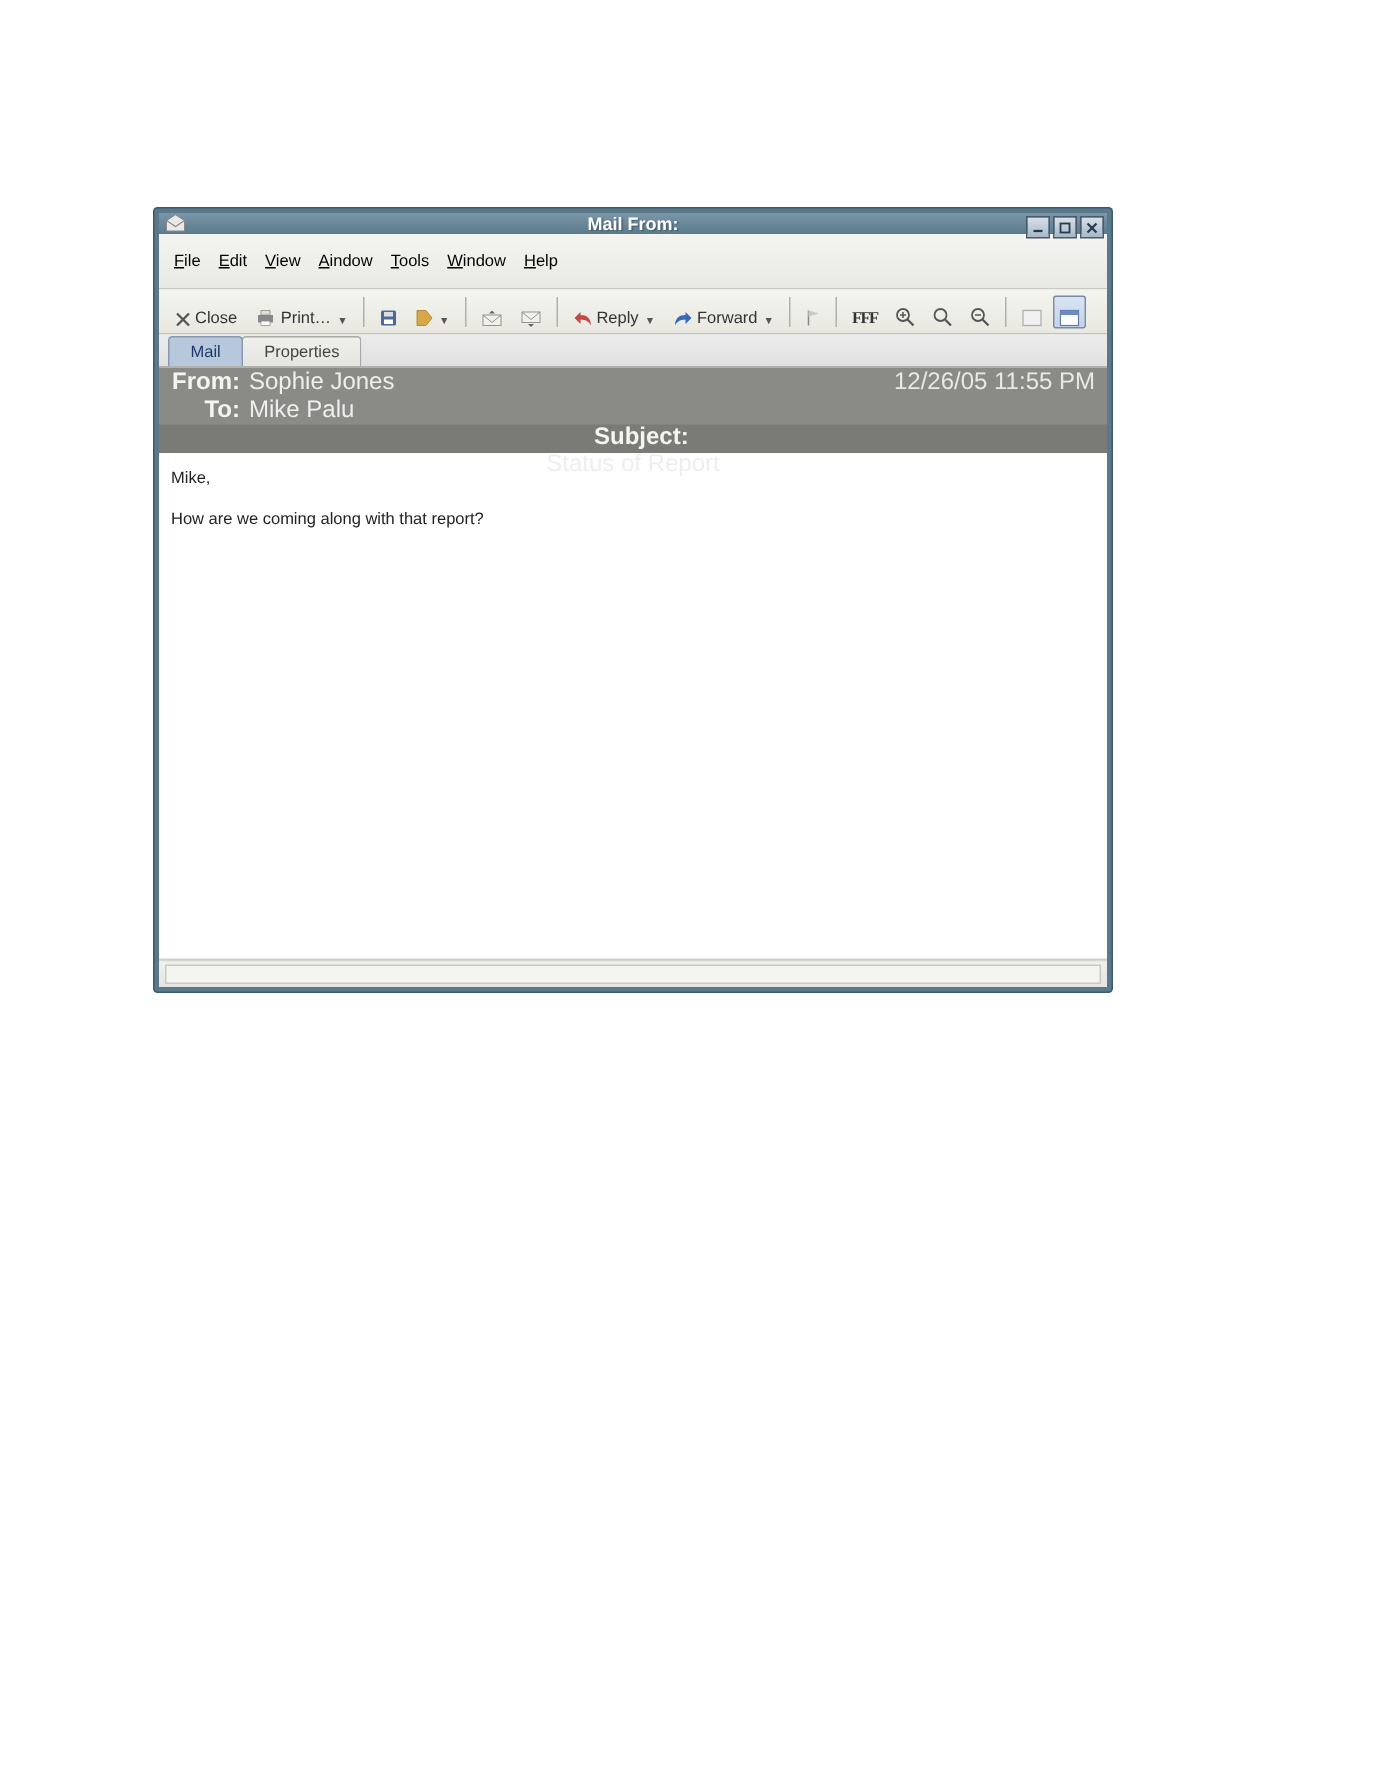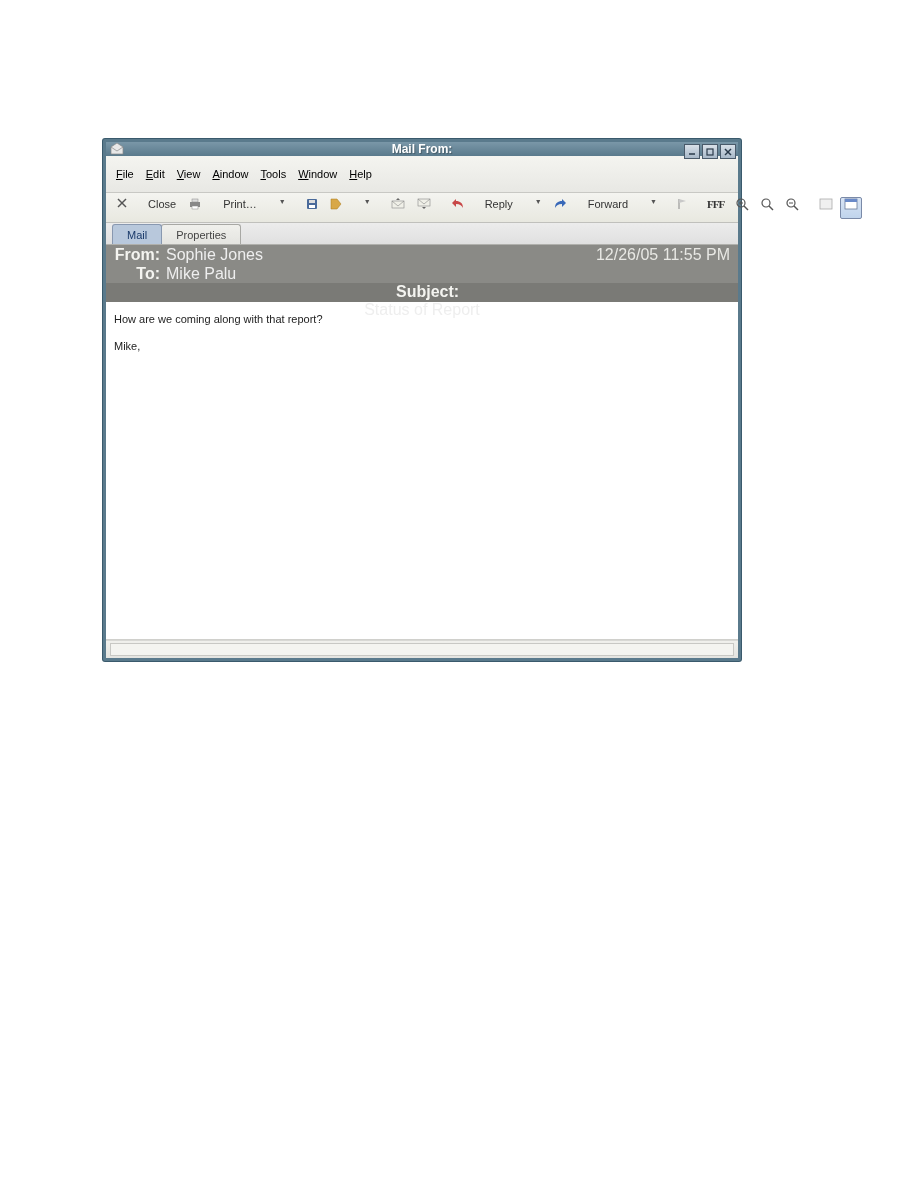--- a/index.html
+++ b/index.html
@@ -80,22 +80,22 @@
     border-bottom: 1px solid #c0c0bc;
     display: flex;
     align-items: center;
     padding: 0 6px;
     gap: 2px;
   }
   .tb-btn {
     height: 22px;
     padding: 0 4px;
     display: flex;
-    align-items: flex-start;
-    gap: 21px;
+    align-items: flex-end;
+    gap: 3px;
     border: 1px solid transparent;
     border-radius: 2px;
     cursor: pointer;
     font-size: 11px;
     color: #333;
   }
   .tb-sep { width:1px; height:20px; background:#b0b0ac; margin:0 3px; }
   .tb-arrow { font-size:7px; color:#555; margin-left:1px;}
   .tb-active {
     border:1px solid #7a8aa8;
@@ -386,21 +386,21 @@
       <span class="hdr-label">To:</span>
       <span class="hdr-value">Mike Palu</span>
     </div>
     <div class="hdr-row dark">
       <span class="hdr-label">Subject:</span>
       <span class="hdr-value">Status of Report</span>
     </div>
   </div>
 
   <div class="body-area">
+    <p>Mike,</p>
     <p>How are we coming along with that report?</p>
-    <p>Mike,</p>
   </div>
 
   <div class="statusbar">
     <div class="status-inner"></div>
   </div>
 
 </div>
 
 </body></html>

